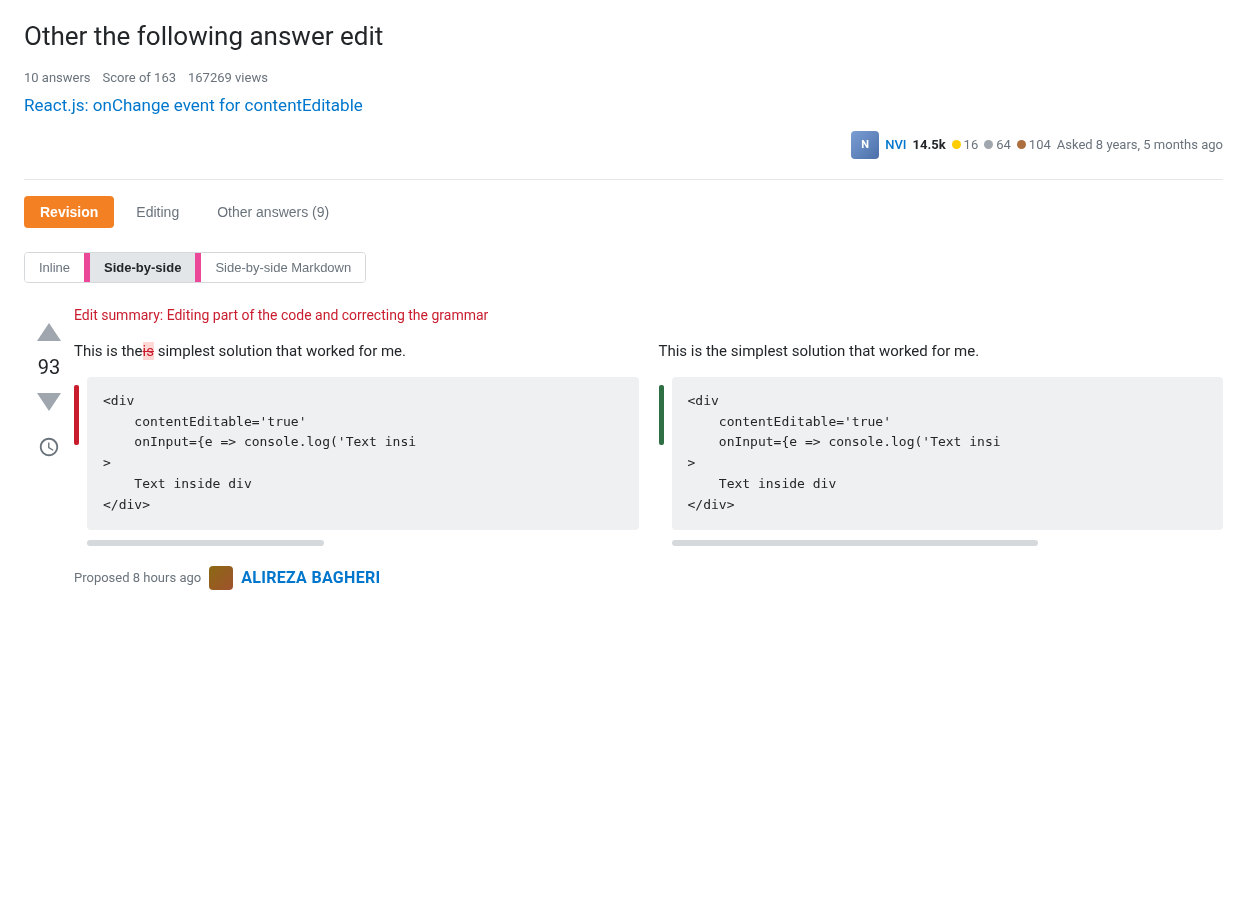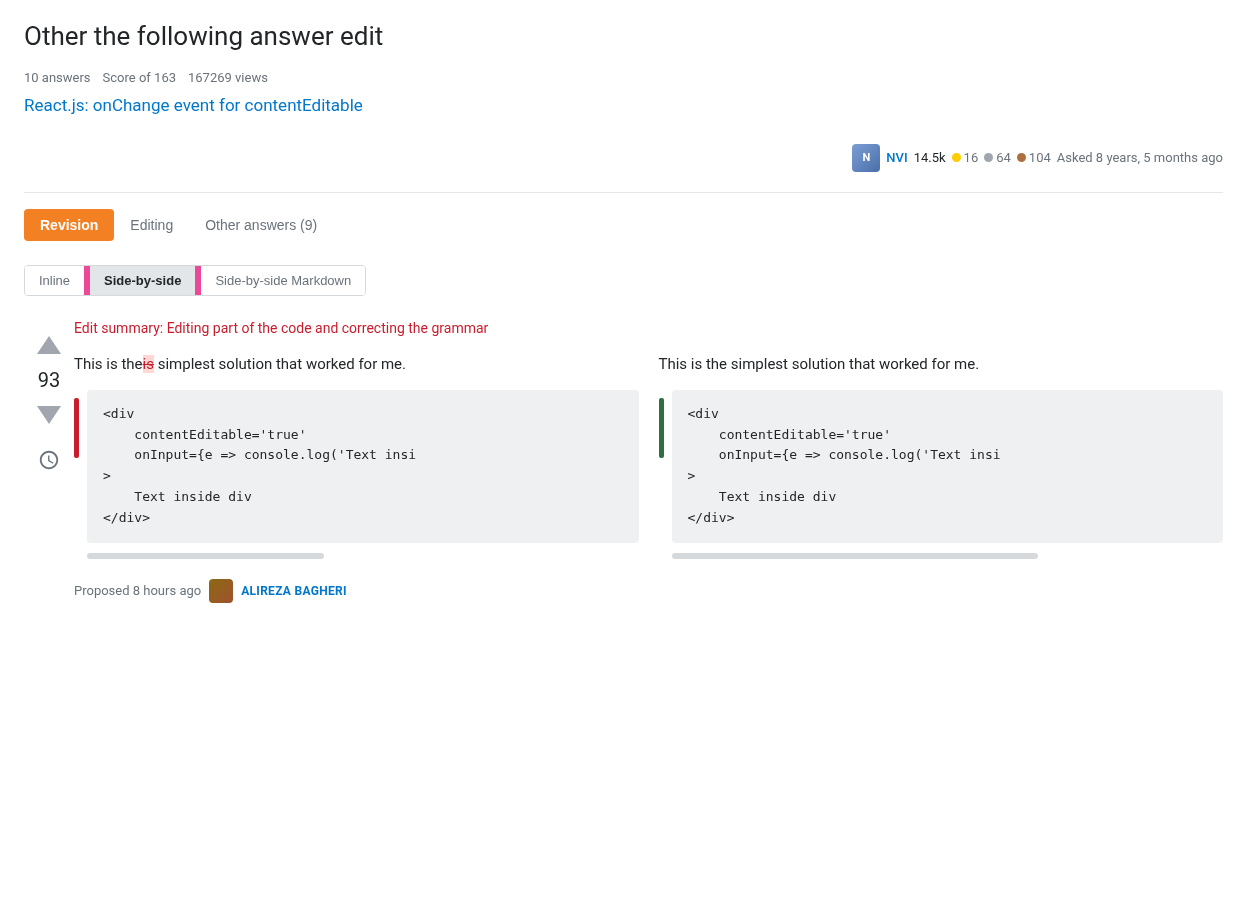--- a/index.html
+++ b/index.html
@@ -27,21 +27,21 @@
       color: #6a737c;
       font-size: 13px;
       text-align: right;
     }
 
     .question-link {
       color: #0077cc;
       text-decoration: none;
       font-size: 17px;
       display: block;
-      margin-bottom: 29px;
+      margin-bottom: 16px;
     }
 
     .user-row {
       display: flex;
       align-items: center;
       justify-content: flex-end;
       gap: 6px;
       margin-bottom: 20px;
       font-size: 13px;
       color: #6a737c;
@@ -68,21 +68,21 @@
       font-size: 11px;
       font-weight: bold;
     }
 
     .user-name {
       color: #0077cc;
       font-weight: 500;
     }
 
     .rep-score {
-      font-weight: 400;
+      font-weight: 700;
       color: #232629;
       text-align: center;
     }
 
     .badge {
       display: inline-flex;
       align-items: center;
       gap: 3px;
       font-size: 13px;
     }
@@ -100,21 +100,21 @@
 
     .divider {
       border: none;
       border-top: 1px solid #e4e6e8;
       margin: 12px 0 16px 0;
     }
 
     
     .tabs-primary {
       display: flex;
-      gap: 0;
+      gap: 6px;
       margin-bottom: 24px;
     }
 
     .tab-primary {
       padding: 8px 16px;
       cursor: pointer;
       border-radius: 4px;
       font-size: 14px;
       color: #6a737c;
       border: none;
@@ -305,21 +305,21 @@
       height: 24px;
       border-radius: 4px;
       background: linear-gradient(135deg, #a0522d, #8b4513);
       display: inline-block;
     }
 
     .proposer-name {
       color: #0077cc;
       font-weight: 700;
       text-transform: uppercase;
-      font-size: 12px;
+      font-size: 16px;
       letter-spacing: 0.3px;
     }
   </style>
 </head>
 <body>
 
 <h1 class="page-title">Other the following answer edit</h1>
 
 <div class="meta-row">
   <span>10 answers</span>

